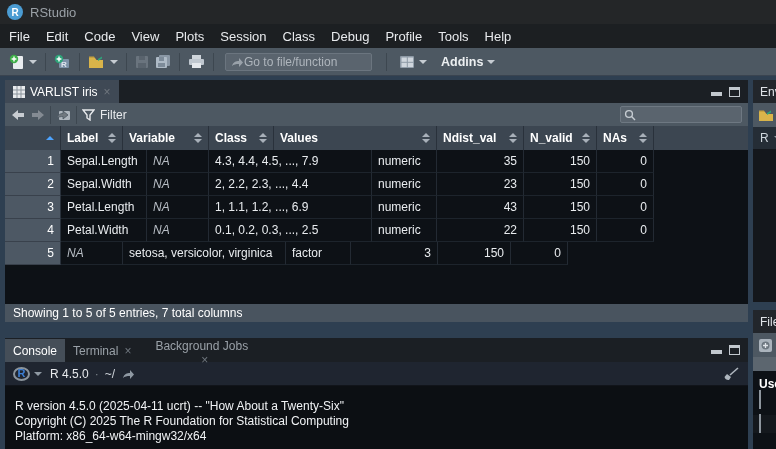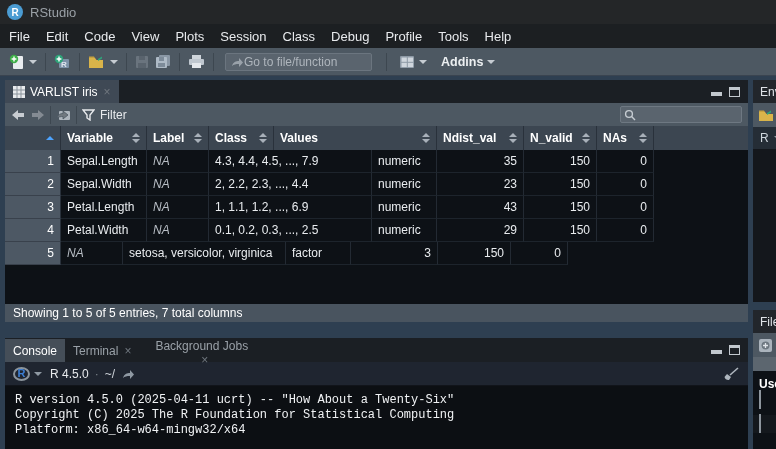--- a/index.html
+++ b/index.html
@@ -71,21 +71,21 @@
   
   #console-pane { left:5px; top:338px; width:743px; height:111px; display:flex; flex-direction:column; background:#0c0f13; }
   #console-pane .tabbar { height:24px; }
   .console-toolbar { height:24px; background:#1f2530; display:flex; align-items:center; padding:0 8px; border-bottom:1px solid #11141a; }
   .rlogo { width:17px; height:14px; border:2px solid #8b949c; border-radius:50%; position:relative;
     display:flex; align-items:center; justify-content:center; }
   .rlogo span { color:#3d7fd4; font-weight:bold; font-size:11px; line-height:1; }
   .console-ver { color:#e8eaed; font-size:12px; margin-left:8px; }
   .console-dot { color:#7d858d; font-size:12px; margin:0 6px; }
   .console-dir { color:#cfd4da; font-size:12px; }
-  .console-body { flex:1; padding:7px 0 0 10px; font-family:Liberation Mono, monospace; }
+  .console-body { flex:1; padding:13px 0 0 10px; font-family:Liberation Sans, sans-serif; }
   .console-line { white-space:pre; color:#f1f3f5; font-size:12px; line-height:15px; }
 
   
   #env-pane { left:753px; top:80px; width:23px; height:222px; }
   #files-pane { left:753px; top:310px; width:23px; height:139px; }
   .sliver-tabbar { height:23px; background:#22262b; display:flex; align-items:center; padding-left:7px; }
   .sliver-tab { color:#dfe3e8; font-size:12px; white-space:nowrap; }
   .sliver-toolbar { height:24px; background:#4d5862; display:flex; align-items:center; padding-left:5px; }
   .sliver-row-r { height:22px; background:#252d36; color:#cfd6dd; font-size:12px; display:flex; align-items:center; padding-left:7px; white-space:nowrap; }
   .sliver-body { background:#14171c; height:100%; }
@@ -265,29 +265,29 @@
   </div>
 
   <div class="grid-table">
     <div class="hrow">
       <div class="hcell c0">
           <span></span>
           <span class="sorter">
             <span class="tri-up sorted"></span>
           </span>
         </div>
+      <div class="hcell c2">
+          <span>Label</span>
+          <span class="sorter">
+            <span class="tri-up"></span>
+            <span class="tri-dn"></span>
+          </span>
+        </div>
       <div class="hcell c1">
           <span>Variable</span>
-          <span class="sorter">
-            <span class="tri-up"></span>
-            <span class="tri-dn"></span>
-          </span>
-        </div>
-      <div class="hcell c2">
-          <span>Label</span>
           <span class="sorter">
             <span class="tri-up"></span>
             <span class="tri-dn"></span>
           </span>
         </div>
       <div class="hcell c4">
           <span>Class</span>
           <span class="sorter">
             <span class="tri-up"></span>
             <span class="tri-dn"></span>
@@ -352,21 +352,21 @@
       <div class="dcell c5 num-right">43</div>
       <div class="dcell c6 num-right">150</div>
       <div class="dcell c7 num-right">0</div>
     </div>
     <div class="drow">
       <div class="dcell numcell c0">4</div>
       <div class="dcell c1">Petal.Width</div>
       <div class="dcell c2 na">NA</div>
       <div class="dcell c3">0.1, 0.2, 0.3, ..., 2.5</div>
       <div class="dcell c4">numeric</div>
-      <div class="dcell c5 num-right">29</div>
+      <div class="dcell c5 num-right">22</div>
       <div class="dcell c6 num-right">150</div>
       <div class="dcell c7 num-right">0</div>
     </div>
     <div class="drow">
       <div class="dcell numcell c0">5</div>
       <div class="dcell c2 na">NA</div>
       <div class="dcell c3">setosa, versicolor, virginica</div>
       <div class="dcell c4">factor</div>
       <div class="dcell c5 num-right">3</div>
       <div class="dcell c6 num-right">150</div>

